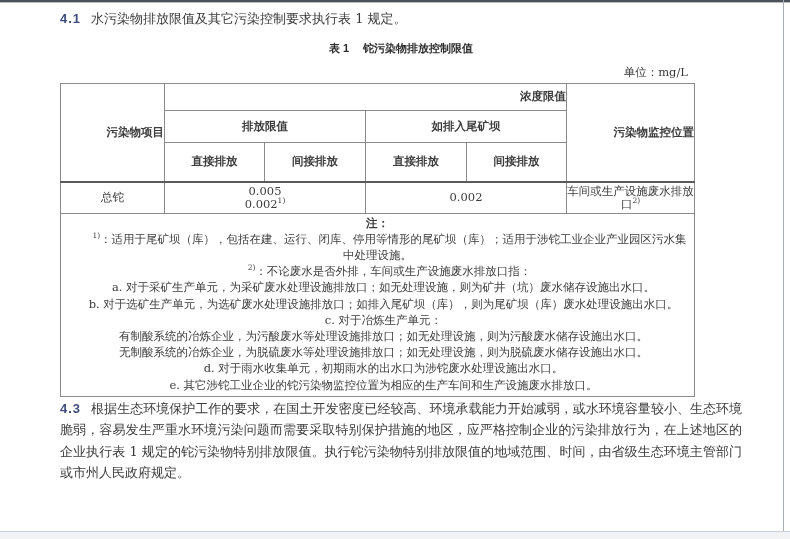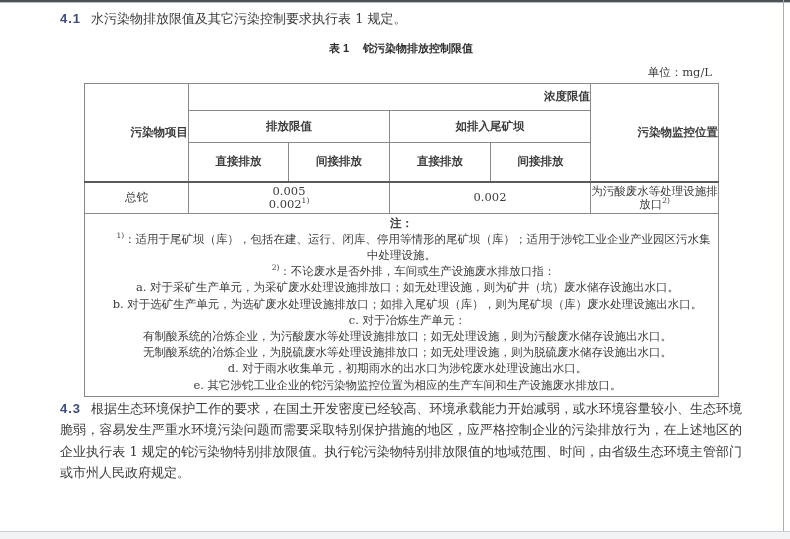--- a/index.html
+++ b/index.html
@@ -40,21 +40,21 @@
     margin-right:10px;
   }
   .p41 { margin-bottom:11px; }
   .caption {
     font-family:"Liberation Sans", sans-serif;
     font-weight:bold; font-size:11px; color:#2e2e2e;
     text-align:center;
     margin:3px 0 9px 0;
   }
   .caption .cap-no { margin-right:14px; }
-  .table-wrap { margin-left:24px; width:634px; }
+  .table-wrap { width:634px; }
   .unit-line {
     font-size:11.5px; text-align:right;
     margin-bottom:3px; padding-right:6px;
     color:#3a3a3a;
   }
   table.limits {
     width:634px; border-collapse:collapse; table-layout:fixed;
     border:1.5px solid #636363;
   }
   table.limits td {
@@ -120,21 +120,21 @@
         <tr class="r3">
           <td class="hdr">直接排放</td>
           <td class="hdr">间接排放</td>
           <td class="hdr">直接排放</td>
           <td class="hdr">间接排放</td>
         </tr>
         <tr class="body-row">
           <td>总铊</td>
           <td class="limit-cell" colspan="2"><span>0.005</span><br><span>0.002</span><sup class="tiny">1)</sup></td>
           <td class="limit-cell" colspan="2">0.002</td>
-          <td><span>为污酸废水等处理设施排放口</span><sup class="tiny">2)</sup></td>
+          <td><span>车间或生产设施废水排放口</span><sup class="tiny">2)</sup></td>
         </tr>
         <tr>
           <td class="notes-cell" colspan="6">
             <div class="note-label">注：</div>
             <div class="note-hang"><sup class="tiny">1)</sup><span>：适用于尾矿坝（库），包括在建、运行、闭库、停用等情形的尾矿坝（库）；适用于涉铊工业企业产业园区污水集中处理设施。</span></div>
             <div class="note-hang"><sup class="tiny">2)</sup><span>：不论废水是否外排，车间或生产设施废水排放口指：</span></div>
             <div class="note-item">a. 对于采矿生产单元，为采矿废水处理设施排放口；如无处理设施，则为矿井（坑）废水储存设施出水口。</div>
             <div class="note-item">b. 对于选矿生产单元，为选矿废水处理设施排放口；如排入尾矿坝（库），则为尾矿坝（库）废水处理设施出水口。</div>
             <div class="note-item">c. 对于冶炼生产单元：</div>
             <div class="note-item">有制酸系统的冶炼企业，为污酸废水等处理设施排放口；如无处理设施，则为污酸废水储存设施出水口。</div>

